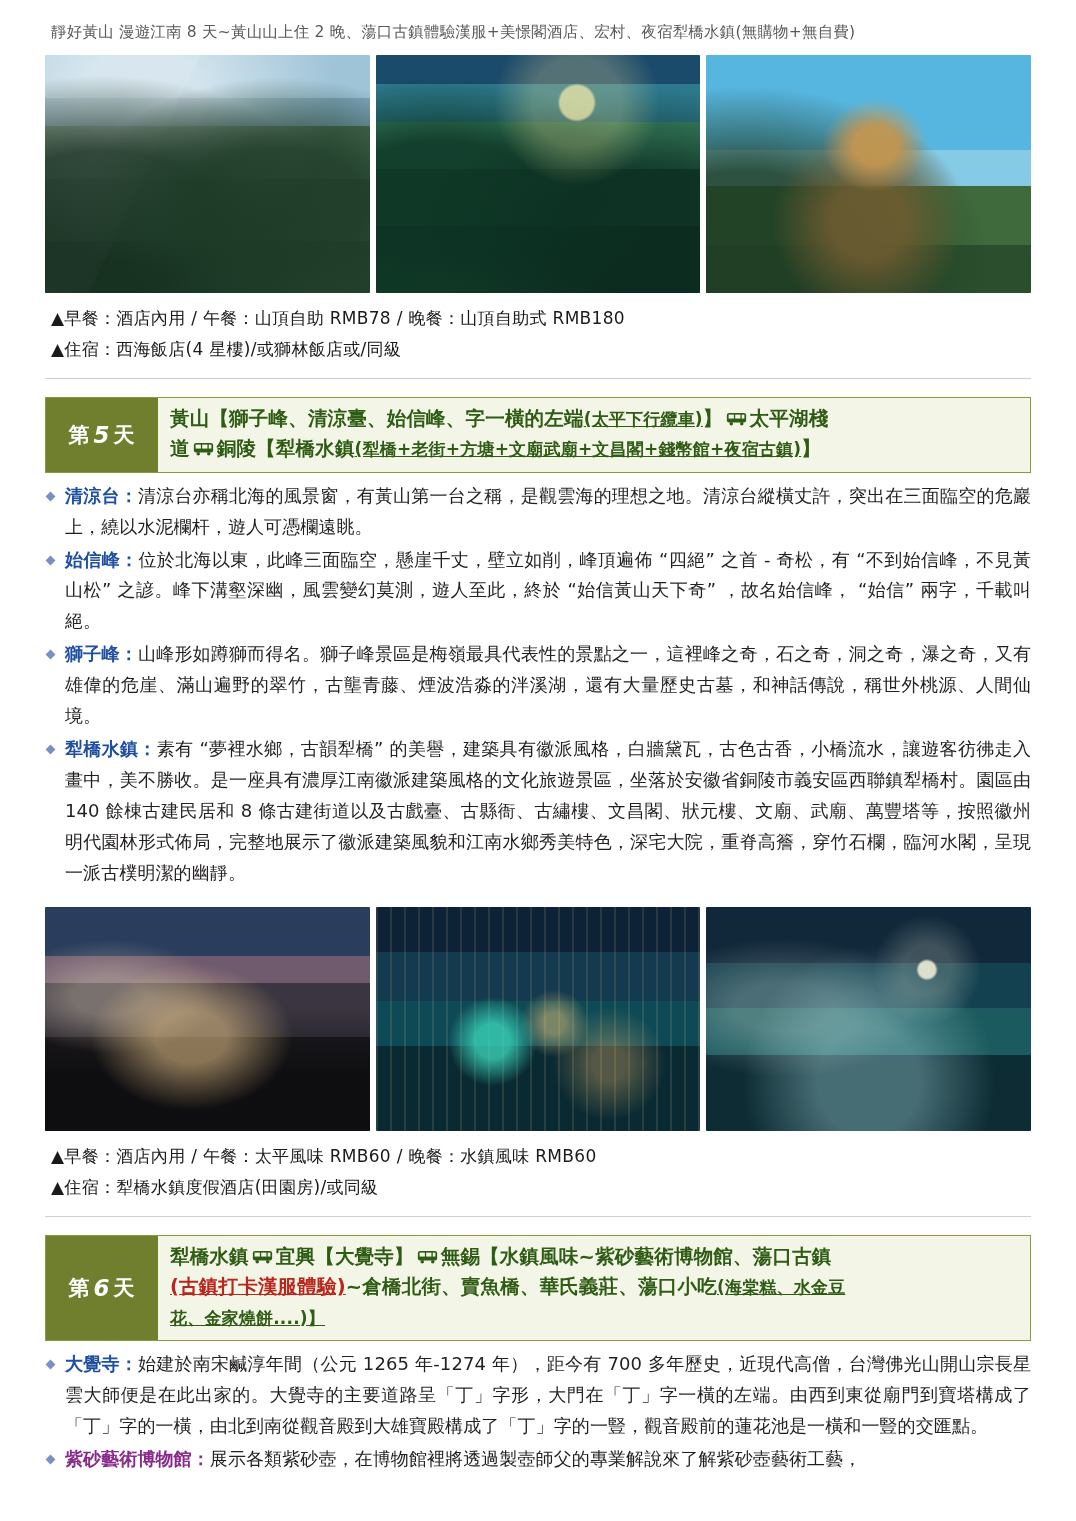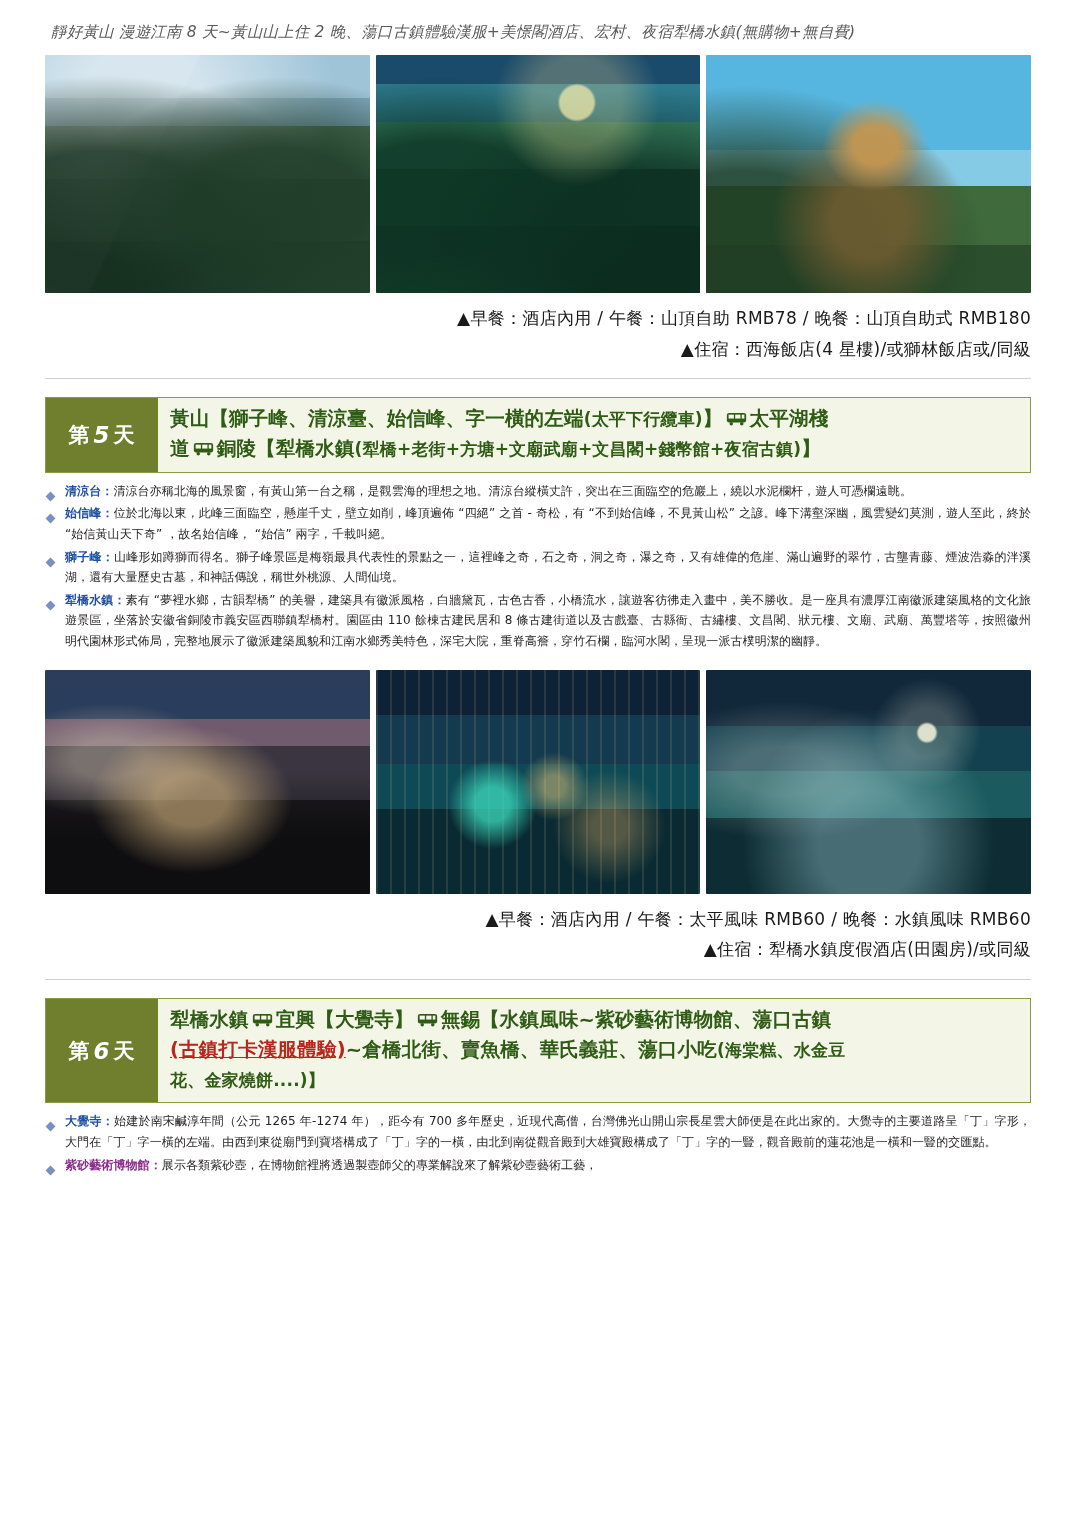--- a/index.html
+++ b/index.html
@@ -11,21 +11,20 @@
     -webkit-font-smoothing:antialiased;
   }
   .page { width:1076px; box-sizing:border-box; padding:22px 45px 10px 45px; }
 
   .doc-header {
     font-size:15.5px;
     color:#5a5a5a;
     letter-spacing:0.2px;
     margin:0 0 12px 6px;
     white-space:nowrap;
-    font-style:italic;
   }
 
   
   .photo-row { display:flex; gap:6px; width:100%; }
   .photo { flex:1 1 0; height:224px; position:relative; overflow:hidden; border-radius:1px; }
   .photo.tall { height:238px; }
 
   
   .ph-a { background:
       radial-gradient(ellipse at 30% 18%, rgba(255,255,255,.55) 0 18%, transparent 60%),
@@ -79,21 +78,21 @@
       linear-gradient(180deg,#10283a 0 25%, #14414f 25% 45%, #1b5a5e 45% 66%, #0d2c34 66% 100%);
   }
   .ph-f:after{ content:""; position:absolute; inset:0;
     background:
       radial-gradient(circle at 68% 28%, rgba(255,250,225,.85) 0 3%, rgba(255,250,225,.2) 4% 9%, transparent 20%),
       radial-gradient(ellipse at 50% 78%, rgba(180,230,235,.35) 0 22%, transparent 55%),
       radial-gradient(ellipse at 24% 45%, rgba(240,240,230,.25) 0 14%, transparent 40%);
   }
 
   
-  .meal-block { margin:10px 0 0 0;text-align:right; }
+  .meal-block { margin:10px 0 0 0; }
   .meal-line {
     font-size:17px;
     line-height:1.8;
     color:#1a1a1a;
     letter-spacing:0.3px;
     margin-left:6px;
   }
 
   hr.sep { border:0; border-top:1px solid #cfcfcf; margin:14px 0 18px 0; }
 
@@ -119,35 +118,35 @@
   .day-title {
     flex:1 1 auto;
     padding:6px 10px 7px 12px;
     font-size:19.5px;
     line-height:1.55;
     color:#2f5c14;
     font-weight:bold;
     letter-spacing:0.2px;
   }
   .day-title .sub { color:#b8261e;text-decoration:underline; }
-  .day-title .small { font-size:17px; font-weight:bold; }
+  .day-title .small { font-size:17px; font-weight:bold;text-decoration:underline; }
   .bus {
     display:inline-block;
     width:21px; height:14px;
     vertical-align:-1px;
     margin:0 3px;
   }
 
   
   ul.bul { list-style:none; margin:6px 0 0 0; padding:0; }
   ul.bul > li {
     position:relative;
     padding-left:20px;
     margin-bottom:2px;
-    font-size:12px;
+    font-size:18px;
     line-height:1.72;
     text-align:justify;
     letter-spacing:0.1px;
   }
   ul.bul > li:before {
     content:"";
     position:absolute;
     left:2px; top:12px;
     width:7px; height:7px;
     background:#7b8fc4;
@@ -201,21 +200,21 @@
             <circle cx="6" cy="13.5" r="2" fill="#2f5c14"></circle>
             <circle cx="18" cy="13.5" r="2" fill="#2f5c14"></circle>
           </svg></span><span>銅陵【犁橋水鎮</span><span class="small">(犁橋+老街+方塘+文廟武廟+文昌閣+錢幣館+夜宿古鎮)</span><span>】</span>
     </div>
   </div>
 
   <ul class="bul">
     <li><span class="kw">清涼台：</span><span>清涼台亦稱北海的風景窗，有黃山第一台之稱，是觀雲海的理想之地。清涼台縱橫丈許，突出在三面臨空的危巖上，繞以水泥欄杆，遊人可憑欄遠眺。</span></li>
     <li><span class="kw">始信峰：</span><span>位於北海以東，此峰三面臨空，懸崖千丈，壁立如削，峰頂遍佈 “四絕” 之首 - 奇松，有 “不到始信峰，不見黃山松” 之諺。峰下溝壑深幽，風雲變幻莫測，遊人至此，終於 “始信黃山天下奇” ，故名始信峰， “始信” 兩字，千載叫絕。</span></li>
     <li><span class="kw">獅子峰：</span><span>山峰形如蹲獅而得名。獅子峰景區是梅嶺最具代表性的景點之一，這裡峰之奇，石之奇，洞之奇，瀑之奇，又有雄偉的危崖、滿山遍野的翠竹，古壟青藤、煙波浩淼的泮溪湖，還有大量歷史古墓，和神話傳說，稱世外桃源、人間仙境。</span></li>
-    <li><span class="kw">犁橋水鎮：</span><span>素有 “夢裡水鄉，古韻犁橋” 的美譽，建築具有徽派風格，白牆黛瓦，古色古香，小橋流水，讓遊客彷彿走入畫中，美不勝收。是一座具有濃厚江南徽派建築風格的文化旅遊景區，坐落於安徽省銅陵市義安區西聯鎮犁橋村。園區由 110 餘棟古建民居和 8 條古建街道以及古戲臺、古縣衙、古繡樓、文昌閣、狀元樓、文廟、武廟、萬豐塔等，按照徽州明代園林形式佈局，完整地展示了徽派建築風貌和江南水鄉秀美特色，深宅大院，重脊高簷，穿竹石欄，臨河水閣，呈現一派古樸明潔的幽靜。</span></li>
+    <li><span class="kw">犁橋水鎮：</span><span>素有 “夢裡水鄉，古韻犁橋” 的美譽，建築具有徽派風格，白牆黛瓦，古色古香，小橋流水，讓遊客彷彿走入畫中，美不勝收。是一座具有濃厚江南徽派建築風格的文化旅遊景區，坐落於安徽省銅陵市義安區西聯鎮犁橋村。園區由 140 餘棟古建民居和 8 條古建街道以及古戲臺、古縣衙、古繡樓、文昌閣、狀元樓、文廟、武廟、萬豐塔等，按照徽州明代園林形式佈局，完整地展示了徽派建築風貌和江南水鄉秀美特色，深宅大院，重脊高簷，穿竹石欄，臨河水閣，呈現一派古樸明潔的幽靜。</span></li>
   </ul>
 
   <div class="spacer-16"></div>
 
   <div class="photo-row">
     <div class="photo ph-d"></div>
     <div class="photo ph-e"></div>
     <div class="photo ph-f"></div>
   </div>
 

